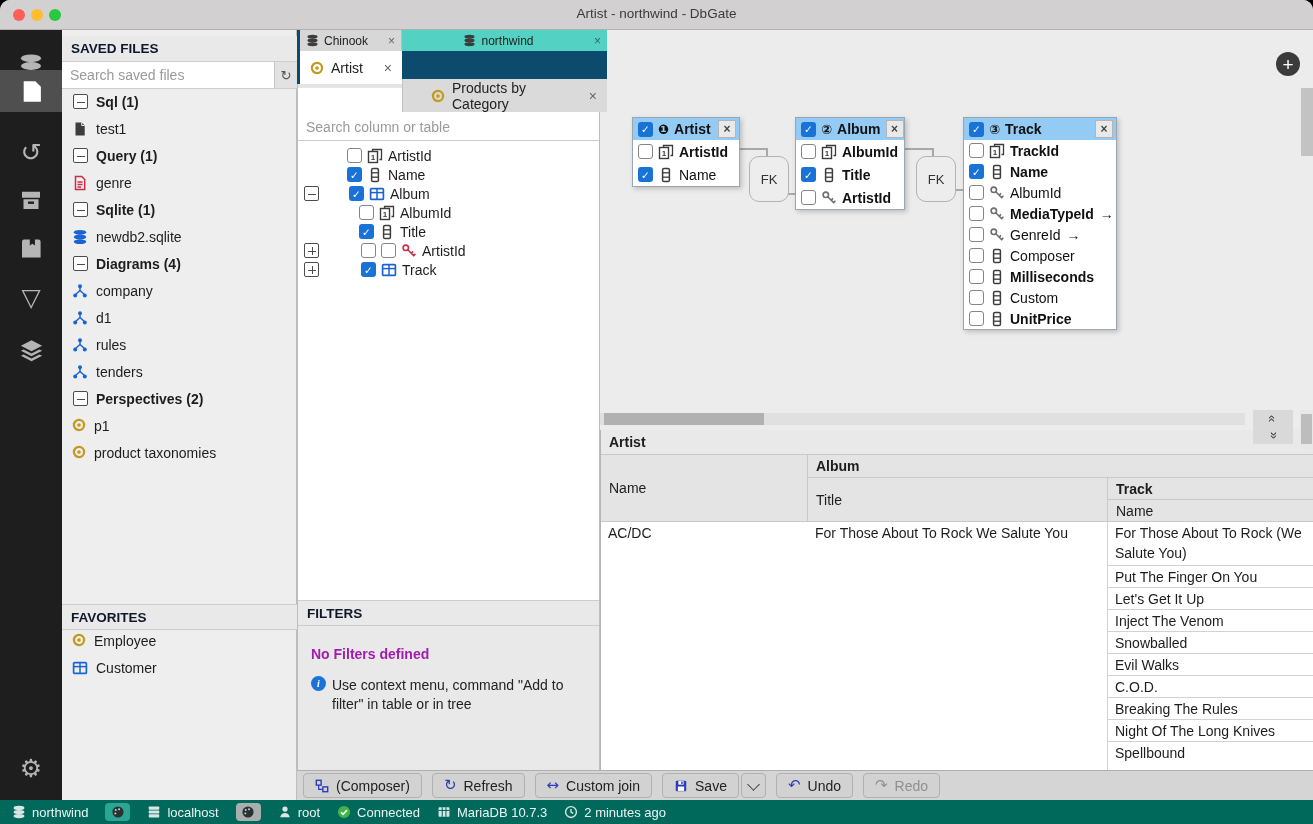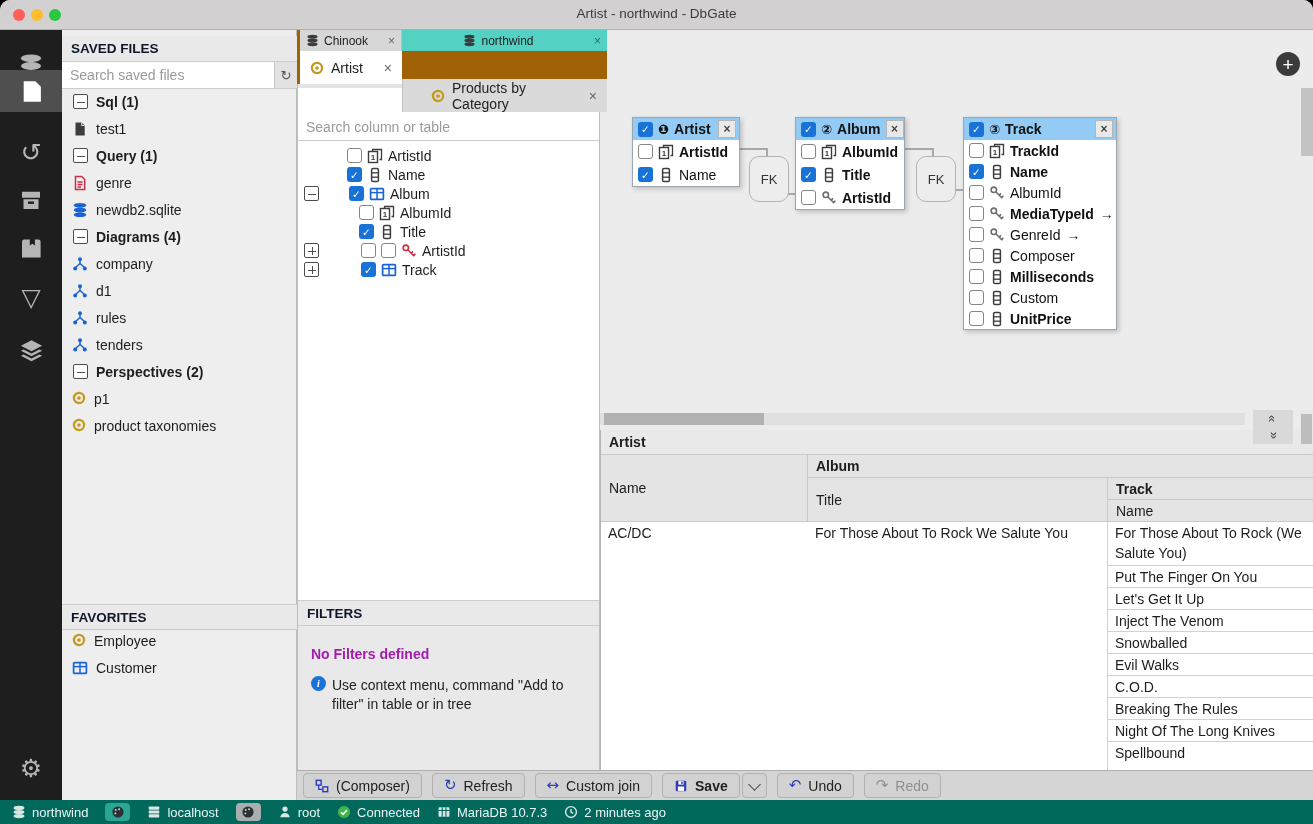--- a/index.html
+++ b/index.html
@@ -31,21 +31,21 @@
   .blue{color:#1964d2;} .red{color:#cf2b45;} .dark{color:#3c3c3c;} .gold{color:#c49a1e;} .gray{color:#6d6d6d;}
   .exp{width:13px;height:13px;border:1.4px solid #4c4c4c;border-radius:2px;background:#fff;display:inline-flex;align-items:center;justify-content:center;flex:none;position:relative;}
   .exp::before{content:"";position:absolute;left:2.5px;right:2.5px;top:50%;height:1.4px;background:#4c4c4c;}
   .exp.plus::after{content:"";position:absolute;top:2.5px;bottom:2.5px;left:50%;width:1.4px;background:#4c4c4c;}
   
   .cb{width:15px;height:15px;border-radius:3px;flex:none;box-sizing:border-box;display:inline-flex;align-items:center;justify-content:center;}
   .cb.on{background:#1973d6;}
   .cb.on::after{content:"✓";color:#fff;font-size:10.5px;font-weight:bold;}
   .cb.off{background:#fff;border:1.6px solid #858585;}
   
-  #tabstrip{left:297px;top:30px;width:310px;height:54px;background:#a16207;z-index:5;}
+  #tabstrip{left:297px;top:30px;width:310px;height:54px;background:#0c4a6e;z-index:5;}
   .gtab{position:absolute;top:0;height:21px;display:flex;align-items:center;font-size:12px;color:#222;gap:5px;padding:0 6px;box-sizing:border-box;}
   .ftab{position:absolute;top:21px;height:33px;display:flex;align-items:center;font-size:14px;color:#222;gap:7px;padding:0 10px;box-sizing:border-box;}
   .tab-x{margin-left:auto;color:#666;font-size:12px;}
   
   #mid-panel{left:297px;top:84px;width:303px;height:716px;background:#ffffff;border-right:1px solid #bdbdbd;border-left:1px solid #bdbdbd;}
   .crow{display:flex;align-items:center;height:19px;padding-left:6px;gap:5px;font-size:14px;color:#1d1d1d;}
   .slot{width:13px;flex:none;}
   
   #canvas{left:600px;top:30px;width:713px;height:400px;background:#ececec;}
   #plus-btn{left:676px;top:22px;width:24px;height:24px;border-radius:50%;background:#3b3b3b;color:#fff;display:flex;align-items:center;justify-content:center;font-size:19px;line-height:1;}
@@ -72,21 +72,21 @@
   .dcell{position:absolute;box-sizing:border-box;font-size:14px;color:#1d1d1d;background:#fff;border-right:1px solid #d2d2d2;padding:3px 7px;}
   .trk{position:absolute;left:507px;width:206px;box-sizing:border-box;font-size:14px;color:#1d1d1d;border-bottom:1px solid #d2d2d2;padding:1px 7px;line-height:20px;}
   
   .info-dot{width:15px;height:15px;border-radius:50%;background:#1a73d9;color:#fff;display:inline-flex;align-items:center;justify-content:center;font-size:10px;font-style:italic;font-weight:bold;flex:none;font-family:"Liberation Serif",serif;}
   
   #toolbar{left:297px;top:770px;width:1016px;height:30px;background:#d5d5d5;border-top:1px solid #aeaeae;display:flex;align-items:center;padding-left:6px;gap:10px;}
   .tbtn{display:inline-flex;align-items:center;gap:7px;height:23px;padding:0 11px;border:1px solid #b1b1b1;border-radius:4px;background:#d2d2d2;font-size:14px;color:#222;}
   .tbtn .tico{font-size:15px;line-height:1;color:#2c3cb8;font-family:"DejaVu Sans",sans-serif;}
   .tbtn.disabled{color:#8f8f8f;}
   .tbtn.disabled .tico{color:#8f8f8f;}
-  .savegrp{display:inline-flex;gap:2px;font-weight:bold;}
+  .savegrp{display:inline-flex;gap:2px;}
   .chevdown{width:8px;height:8px;border-right:1.6px solid #444;border-bottom:1.6px solid #444;transform:rotate(45deg);margin-top:-3px;}
   
   #statusbar{left:0;top:800px;width:1313px;height:24px;background:#00695c;display:flex;align-items:center;padding-left:12px;gap:17px;color:#eef4f2;font-size:13px;}
   .sitem{display:flex;align-items:center;gap:6px;}
   .sbadge{width:25px;height:18px;border-radius:4px;display:flex;align-items:center;justify-content:center;}
   .sbadge.teal{background:#2aa695;} .sbadge.grayb{background:#a9aeae;}
   .rot90{transform:rotate(90deg);display:inline-block;} .rotm90{transform:rotate(-90deg);display:inline-block;}
 </style>
 </head>
 <body>
@@ -262,20 +262,24 @@
         </div>
       <div class="srow">
           <span class="exp"></span>
           <b>Query (1)</b>
         </div>
       <div class="srow">
           <svg class="ic16 red" viewBox="0 0 16 16">
             <use href="#i-docline"></use>
           </svg>
           <span>genre</span>
+        </div>
+      <div class="srow">
+          <span class="exp"></span>
+          <b>Sqlite (1)</b>
         </div>
       <div class="srow">
           <svg class="ic16 blue" viewBox="0 0 16 16">
             <use href="#i-db"></use>
           </svg>
           <span>newdb2.sqlite</span>
         </div>
       <div class="srow">
           <span class="exp"></span>
           <b>Diagrams (4)</b>

